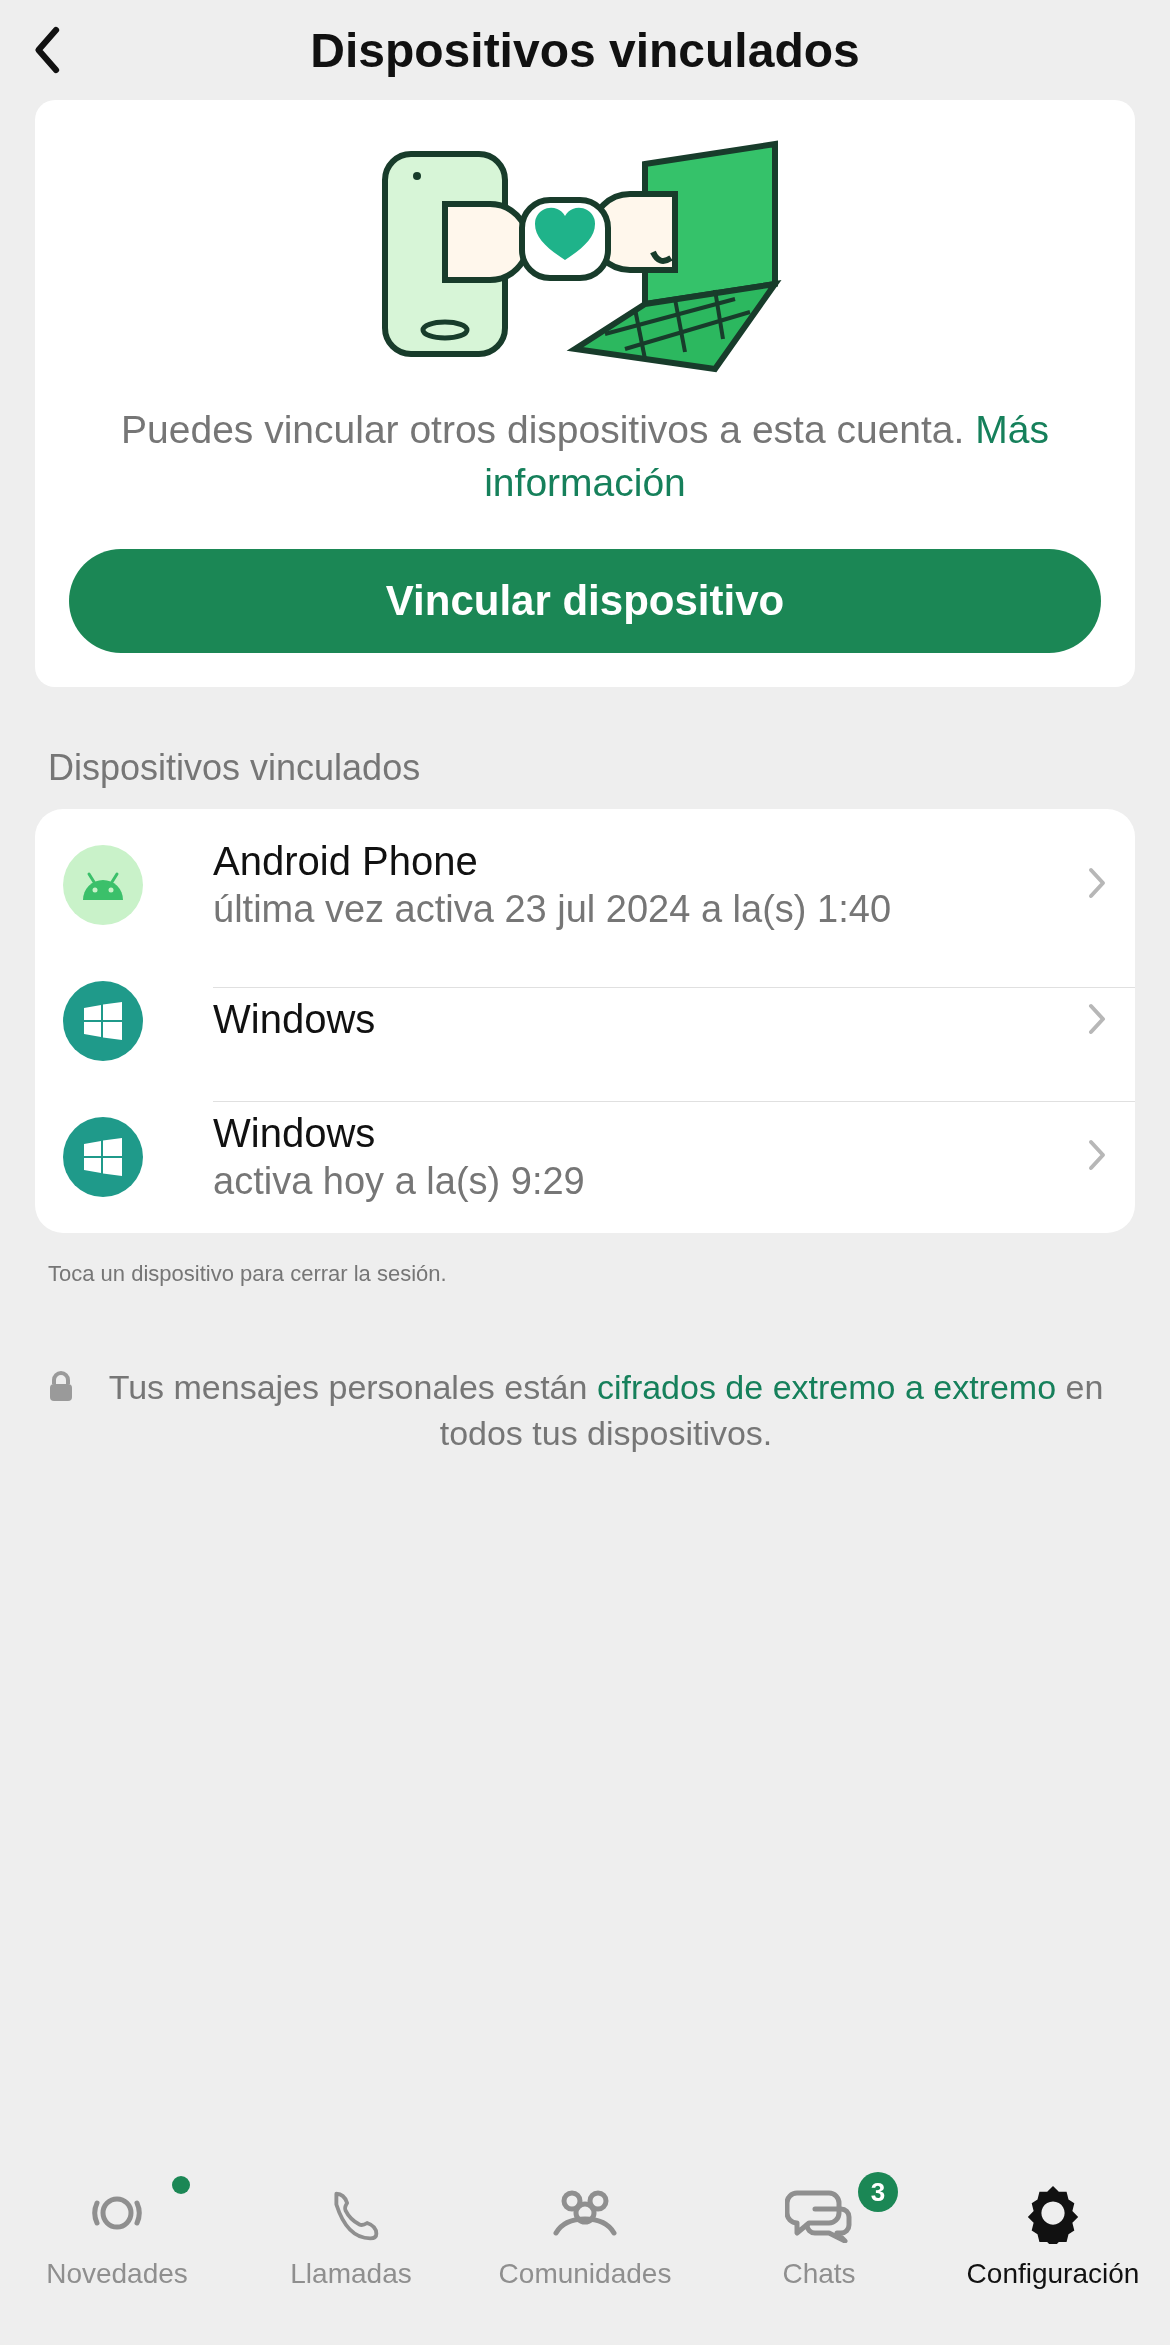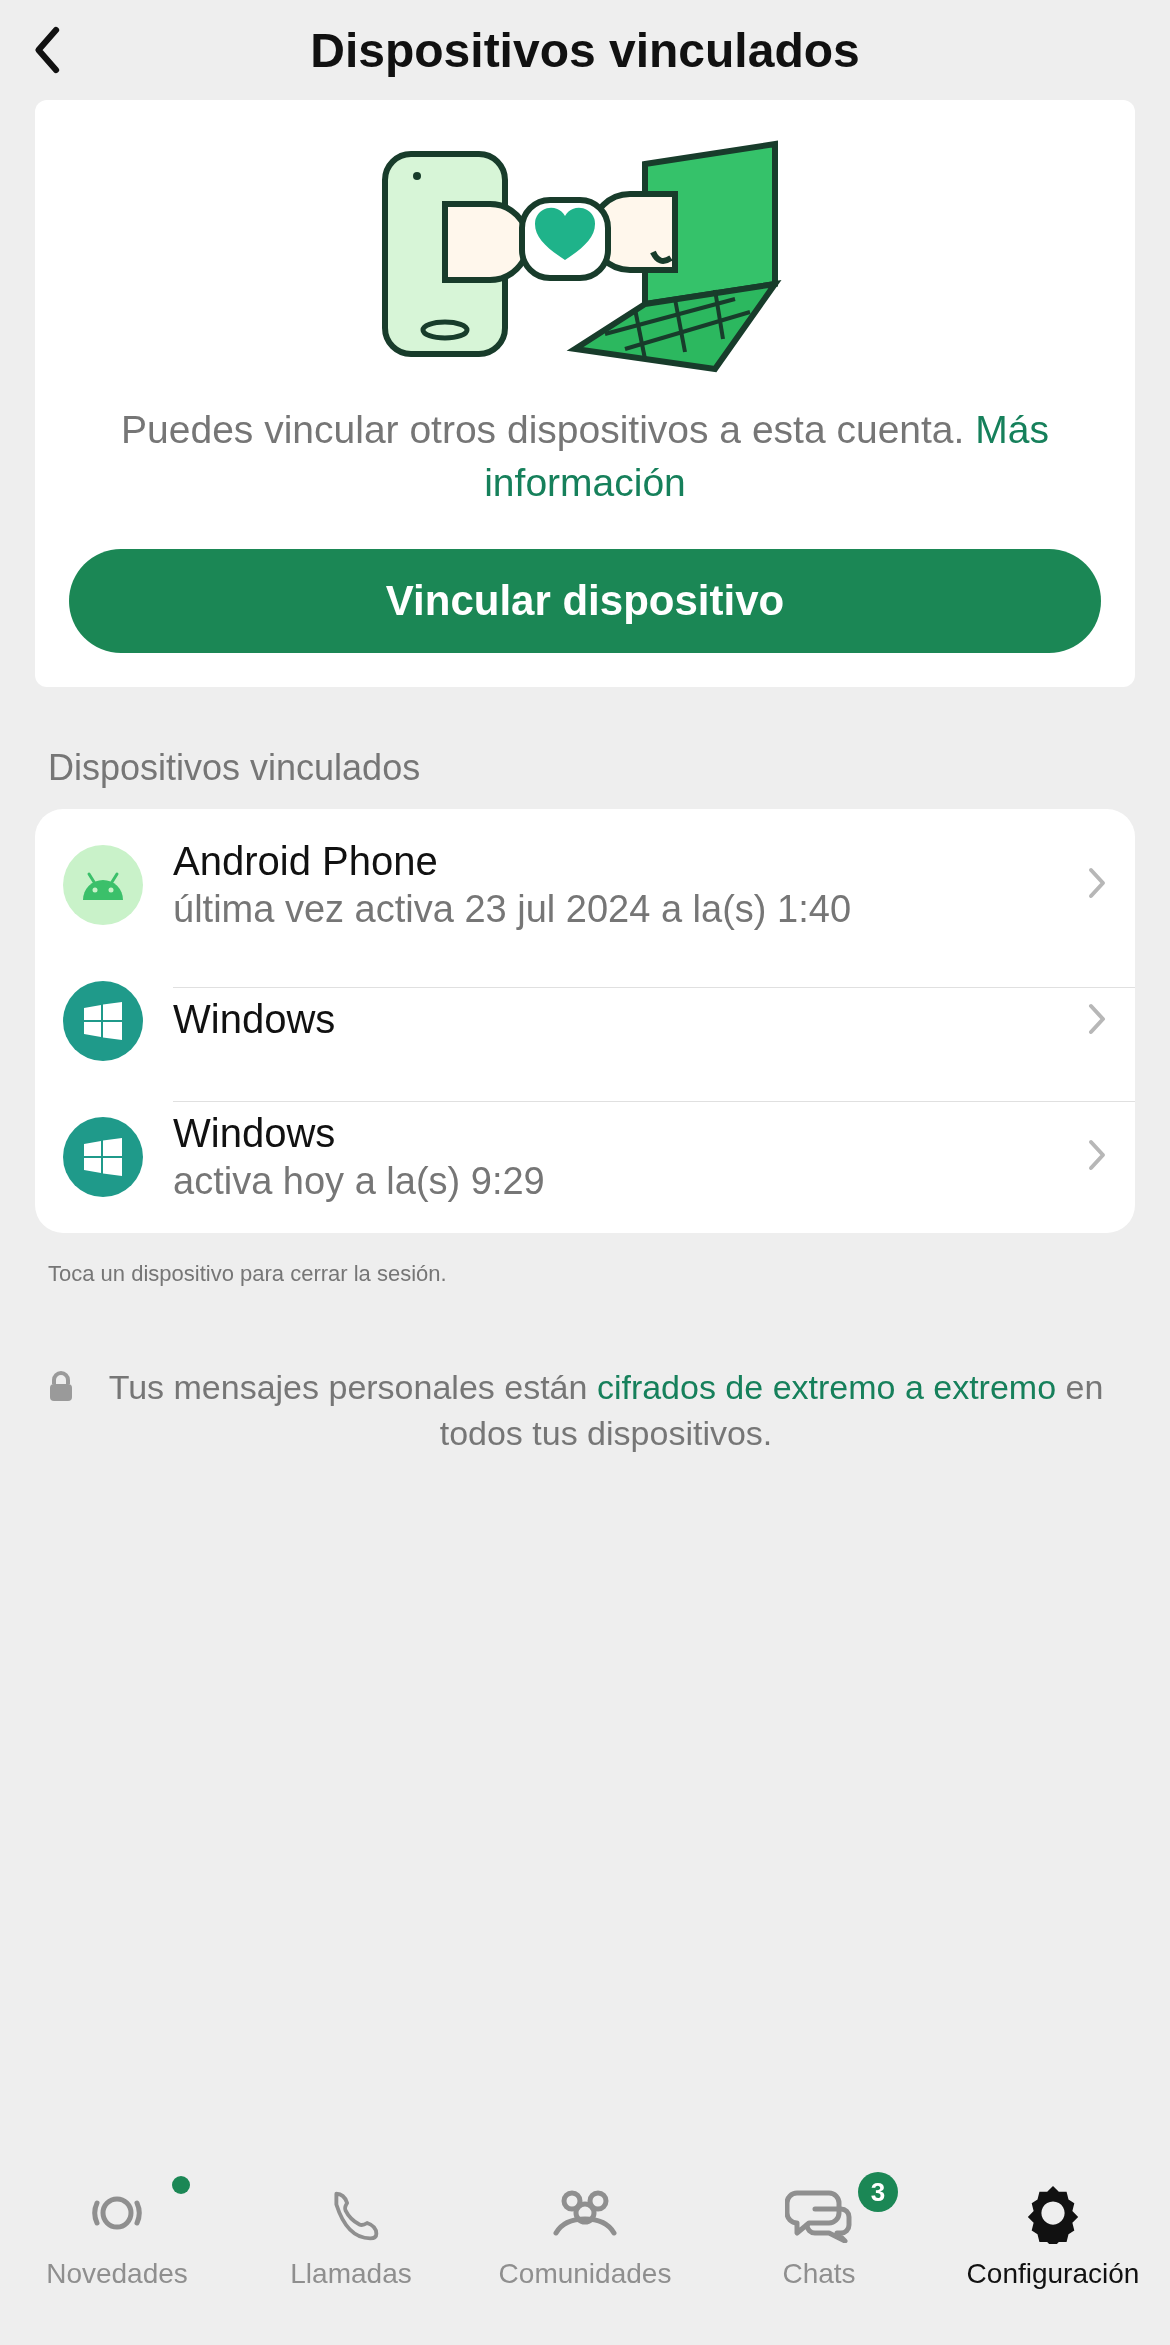--- a/index.html
+++ b/index.html
@@ -29,21 +29,21 @@
   }
   .page-title {
     flex: 1;
     text-align: center;
     font-size: 48px;
     font-weight: 700;
     color: #111;
   }
   .card {
     background: #fff;
-    border-radius: 12px;
+    border-radius: 20px;
     margin: 0 35px;
   }
   .hero-card {
     padding: 34px 34px 34px 34px;
     text-align: center;
   }
   .illustration {
     width: 100%;
     height: 250px;
     display: flex;
@@ -84,20 +84,21 @@
     background: #fff;
     border-radius: 28px;
     overflow: hidden;
   }
   .device-row {
     display: flex;
     align-items: center;
     padding: 20px 28px 20px 28px;
     position: relative;
     min-height: 120px;
+    gap: 40px;
   }
   .device-row + .device-row .row-content::before {
     content: "";
     position: absolute;
     top: 0;
     left: 0;
     right: -300px;
     height: 1px;
     background: #e0e0e0;
   }

